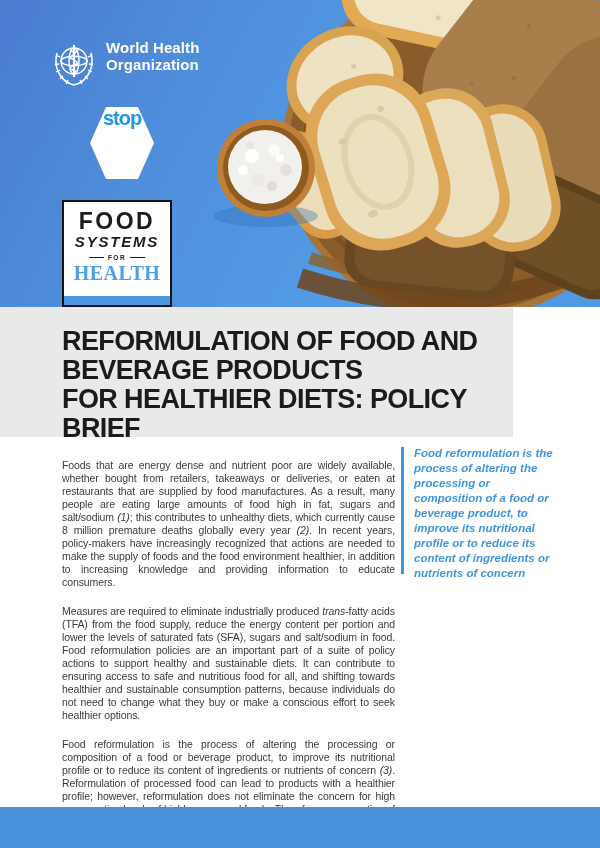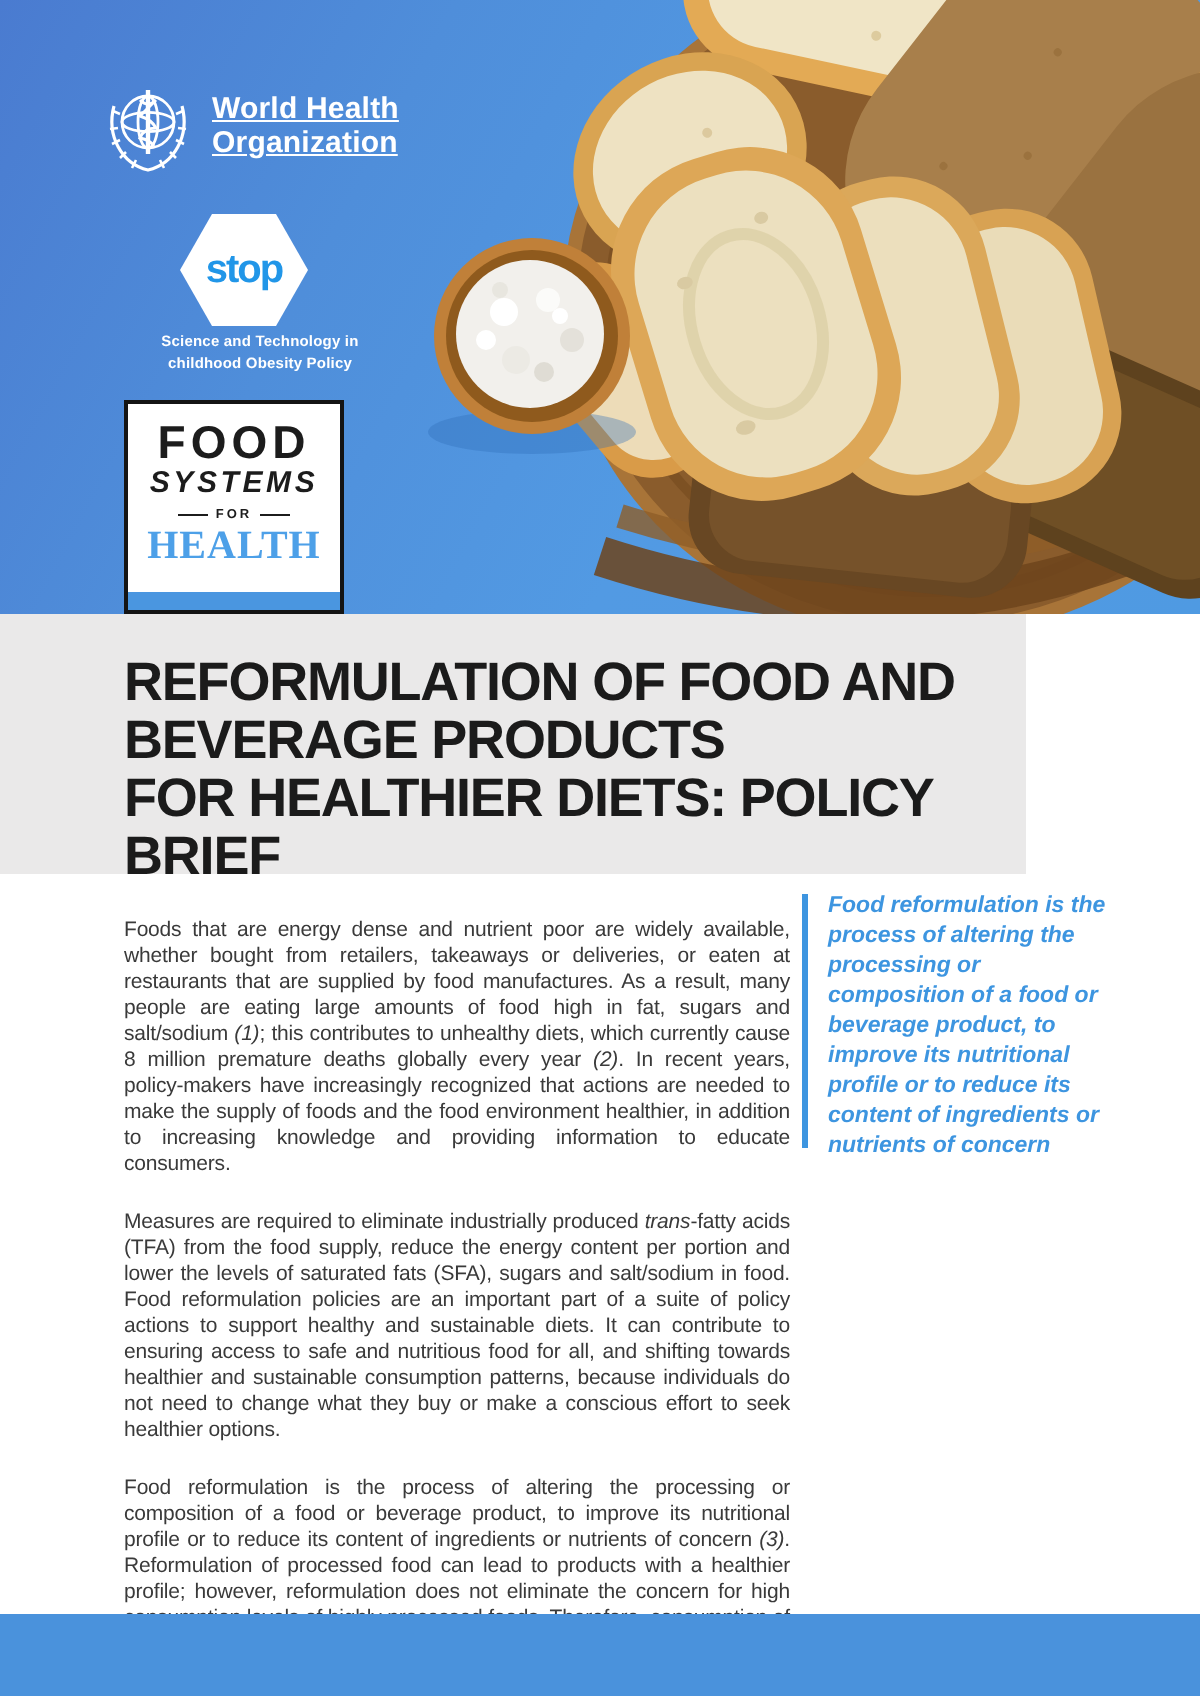--- a/index.html
+++ b/index.html
@@ -6,25 +6,25 @@
   .page{
     position:relative;width:600px;height:848px;overflow:hidden;background:#ffffff;
     font-family:"Liberation Sans",sans-serif;
   }
   
   .header{
     position:absolute;top:0;left:0;width:600px;height:307px;
     background:linear-gradient(118deg,var(--header-blue-1,#4a7bd0) 0%,#4f8eda 30%,var(--header-blue-2,#529ae3) 60%,#4f9ae2 100%);
   }
   .header-photo{position:absolute;top:0;left:0;width:600px;height:307px;}
-  .who-logo{position:absolute;top:40px;left:50px;display:flex;align-items:center;gap:8px;color:#ffffff;text-decoration:underline;}
+  .who-logo{position:absolute;top:40px;left:50px;display:flex;gap:8px;color:#ffffff;}
   .who-text{font-size:15px;font-weight:bold;line-height:1.12;letter-spacing:.1px;}
-  .stop-logo{position:absolute;top:107px;left:90px;width:64px;height:56px;background:#ffffff;
+  .stop-logo{position:absolute;top:107px;left:90px;width:64px;height:72px;background:#ffffff;
     clip-path:polygon(25% 0,75% 0,100% 50%,75% 100%,25% 100%,0 50%);
-    display:flex;align-items:center;justify-content:center;}
+    display:flex;align-items:flex-start;justify-content:center;}
   .stop-word{color:var(--stop-blue,#2196e8);font-size:20px;font-weight:bold;letter-spacing:-1px;text-transform:lowercase;}
   .stop-tagline{position:absolute;top:166px;left:45px;width:170px;text-align:center;color:#ffffff;
     font-size:7.5px;font-weight:bold;line-height:1.45;letter-spacing:.1px;}
   .fsh-box{position:absolute;left:62px;top:200px;width:110px;height:107px;background:#ffffff;
     border:2px solid #141414;box-sizing:border-box;display:flex;flex-direction:column;align-items:center;padding-top:8px;}
   .fsh-word1{font-size:23px;font-weight:bold;letter-spacing:2.5px;color:#1c1c1c;line-height:1;}
   .fsh-word2{font-size:15px;font-weight:bold;letter-spacing:1.8px;color:#1c1c1c;line-height:1.25;font-style:italic;}
   .fsh-for-row{display:flex;align-items:center;gap:4px;margin:2px 0 1px 0;}
   .fsh-dash{width:15px;height:1.5px;background:#1c1c1c;}
   .fsh-word3{font-size:6.5px;font-weight:bold;letter-spacing:1.5px;color:#1c1c1c;}
@@ -159,24 +159,20 @@
       </svg>
       <div class="who-text">
         <div>World Health</div>
         <div>Organization</div>
       </div>
     </div>
 
     <div class="stop-logo">
       <span class="stop-word">stop</span>
     </div>
-    <div class="stop-tagline">
-      <div>Science and Technology in</div>
-      <div>childhood Obesity Policy</div>
-    </div>
 
     <div class="fsh-box">
       <div class="fsh-word1">FOOD</div>
       <div class="fsh-word2">SYSTEMS</div>
       <div class="fsh-for-row">
         <span class="fsh-dash"></span>
         <span class="fsh-word3">FOR</span>
         <span class="fsh-dash"></span>
       </div>
       <div class="fsh-word4">HEALTH</div>

